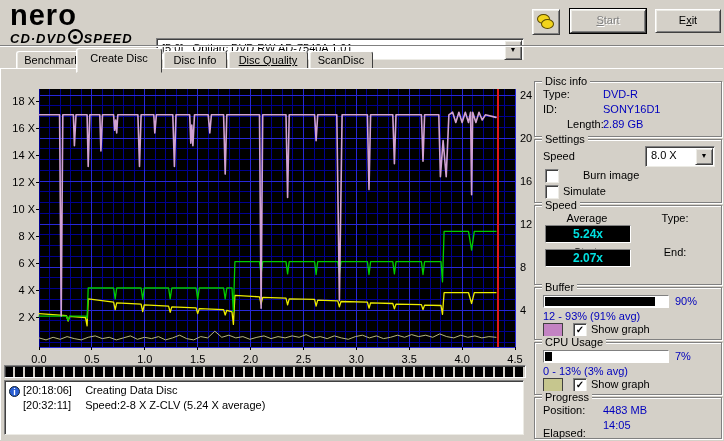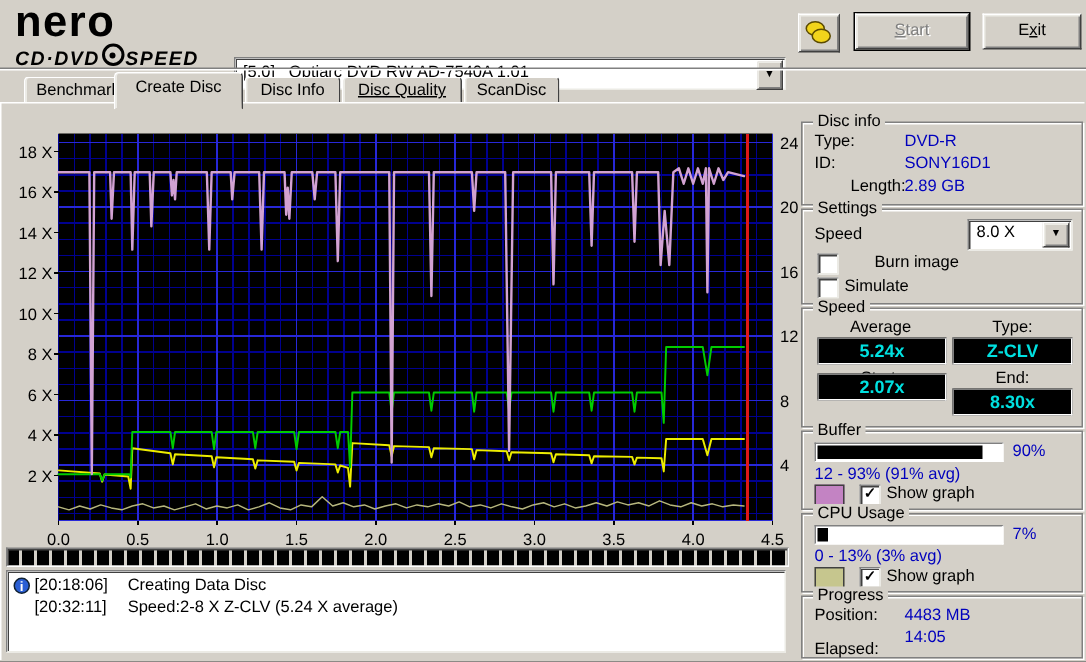--- a/index.html
+++ b/index.html
@@ -244,25 +244,23 @@
       <span class="abs" style="left:28px;top:29px;margin-left:20px;">Burn image</span>
       <span class="checkbox" style="left:10px;top:45px;"></span>
       <span class="abs" style="left:28px;top:45px;">Simulate</span>
     </div>
 
     <div class="grp group" style="top:136px;height:78px;">
       <span class="legend">Speed</span>
       <span class="abs" style="left:10px;top:6px;width:84px;text-align:center;">Average</span>
       <span class="abs" style="left:100px;top:6px;width:80px;text-align:center;">Type:</span>
       <div class="valbox" style="left:10px;top:19px;width:84px;height:16px;">5.24x</div>
-      <div class="valbox" style="left:100px;top:19px;width:78px;height:16px;">Z-CLV</div>
       <span class="abs" style="left:10px;top:40px;width:84px;text-align:center;">Start:</span>
       <span class="abs" style="left:100px;top:40px;width:80px;text-align:center;">End:</span>
       <div class="valbox" style="left:10px;top:43px;width:84px;height:16px;">2.07x</div>
-      <div class="valbox" style="left:100px;top:53px;width:78px;height:16px;">8.30x</div>
     </div>
 
     <div class="grp group" style="top:218px;height:51px;">
       <span class="legend">Buffer</span>
       <div class="pbar" style="left:8px;top:7px;width:124px;height:11px;">
         <span class="fill" style="width: calc(90% - 2px);"></span>
       </div>
       <span class="abs blue" style="left:140px;top:7px;">90%</span>
       <span class="abs blue" style="left:8px;top:22px;">12 - 93% (91% avg)</span>
       <span class="swatch" style="left:8px;top:35px;background:#c383c3;"></span>

